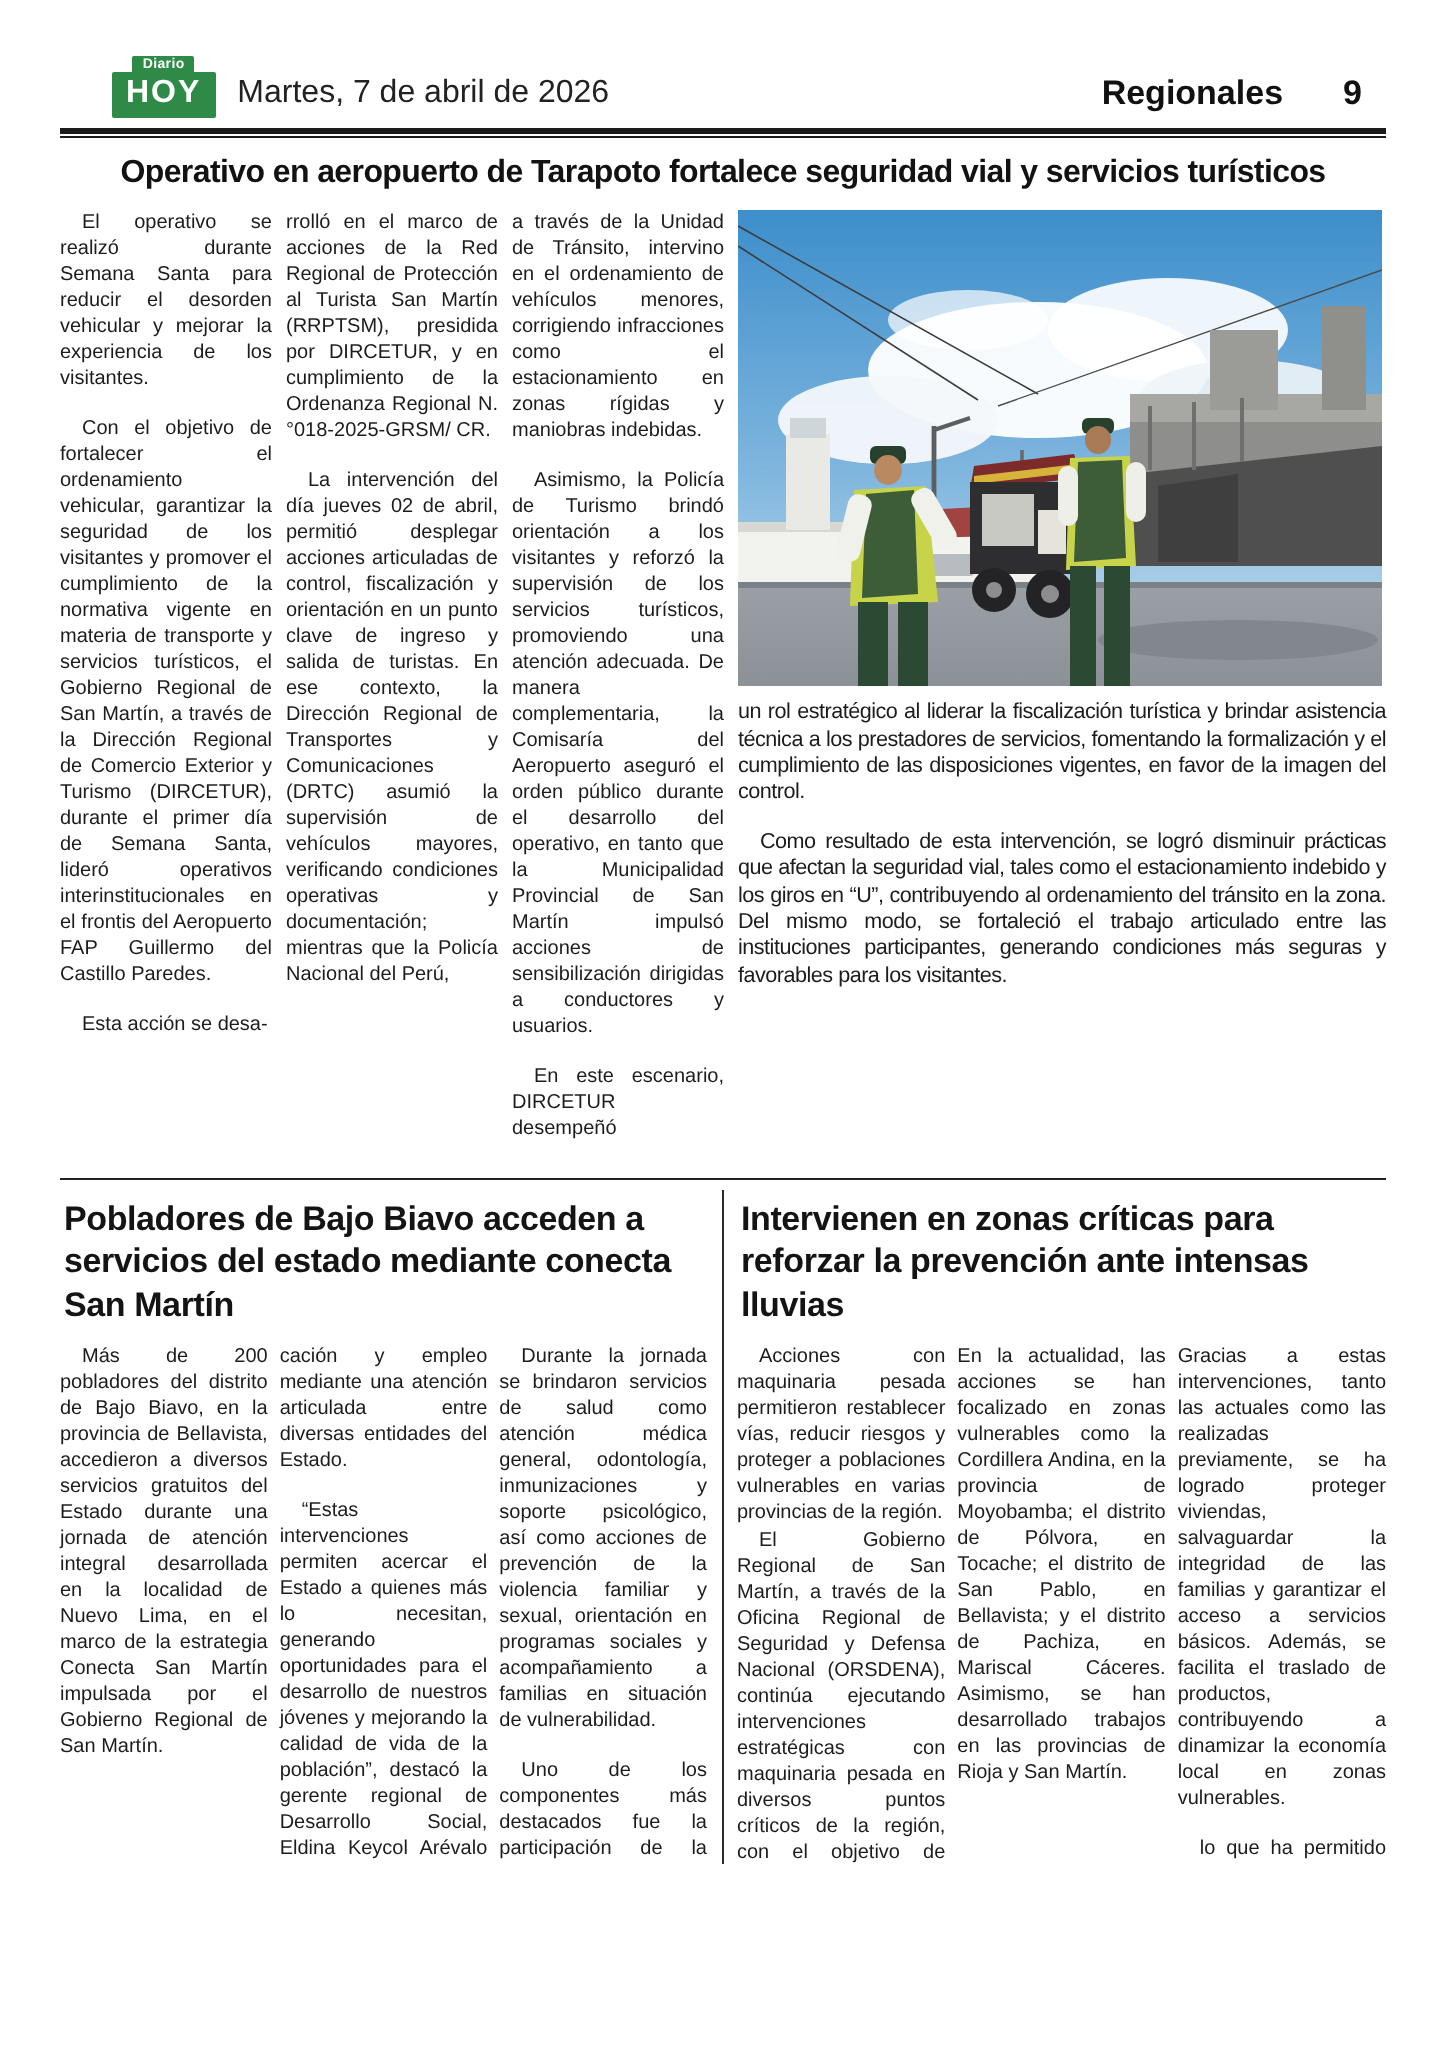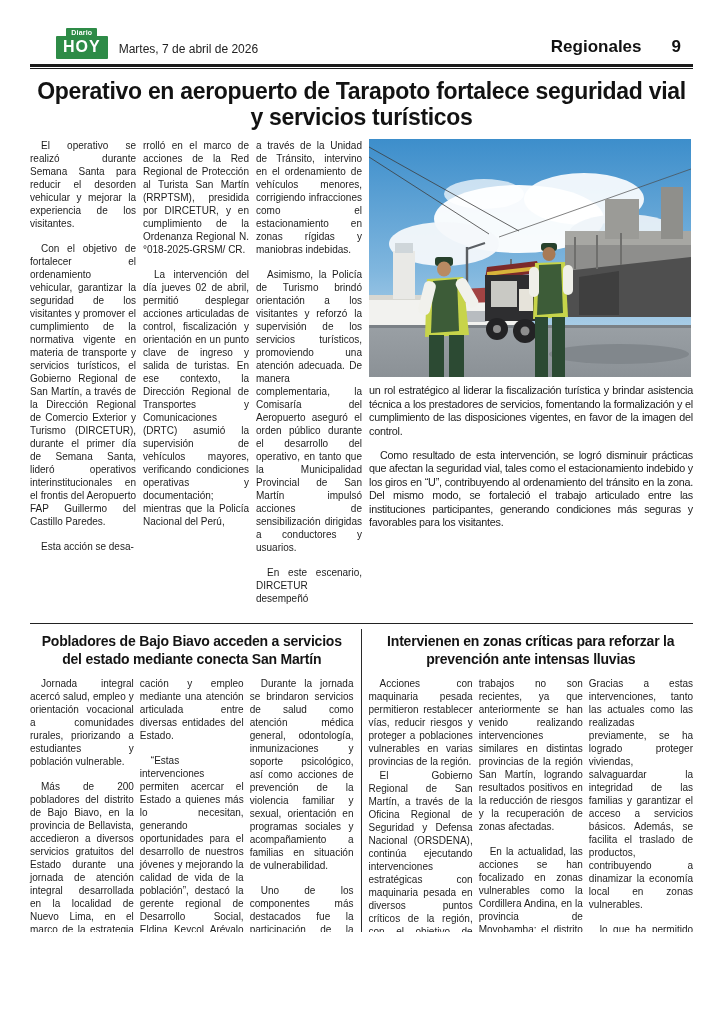--- a/index.html
+++ b/index.html
@@ -6,29 +6,29 @@
   html,body { background:#ffffff; }
   body { width:723px; height:1024px; font-family:"Liberation Sans", sans-serif; color:#1c1c1c; }
   .page { position:relative; width:723px; height:932px; overflow:hidden; background:#fff; padding:28px 30px 16px 30px; }
 
   
   .masthead { display:flex; justify-content:space-between; align-items:flex-end; padding:0 12px 0 26px; }
   .masthead-left { display:flex; align-items:flex-end; }
   .logo { display:inline-flex; flex-direction:column; align-items:center; }
   .logo-top { background:#2e8b47; color:#fff; font-size:7px; font-weight:bold; padding:1px 5px; border-radius:1px; margin-bottom:-1px; z-index:2; letter-spacing:.2px; }
   .logo-main { background:#2e8b47; color:#fff; font-size:16px; font-weight:bold; padding:2px 7px 3px; letter-spacing:1px; border-radius:1px; }
-  .date { font-size:12px; color:#222; margin-left:11px; padding-bottom:3px; }
+  .date { font-size:16px; color:#222; margin-left:11px; padding-bottom:3px; }
   .masthead-right { display:flex; align-items:flex-end; padding-bottom:2px;justify-content:space-between; }
   .section-name { font-size:17px; font-weight:bold; color:#111; }
   .page-number { font-size:17px; font-weight:bold; color:#111; margin-left:30px; }
 
   .double-rule { margin-top:5px; height:5px; border-top:3px solid #1b1b1b; border-bottom:1px solid #1b1b1b; }
 
   
-  h1.headline { font-size:23px; font-weight:bold; color:#121212; text-align:center; line-height:1.14; letter-spacing:-.3px; margin:9px 6px 9px; }
+  h1.headline { font-size:16px; font-weight:bold; color:#121212; text-align:center; line-height:1.14; letter-spacing:-.3px; margin:9px 6px 9px; }
 
   
   .para { font-size:10px; line-height:13px; text-align:justify; text-indent:11px; margin-bottom:12px; color:#1c1c1c; }
   .cont > .para:first-child { text-indent:0; }
   .tight > .para { margin-bottom:1px; }
 
   
   .top-article { display:flex; gap:7px; min-height:360px; }
   .ncol { flex:0 0 106px; width:106px; }
   .photo-block { flex:1; min-width:0; }
@@ -37,21 +37,21 @@
   .caption .para { font-size:10.8px; line-height:13.4px; letter-spacing:-.25px; margin-bottom:11px; }
 
   .hrule { border-top:1.5px solid #222; margin-top:6px; }
 
   
   .bottom { display:flex; margin-top:5px; }
   .b-art { padding-top:2px; }
   .b-art.left  { width:331px; padding-right:7px; }
   .b-art.right { width:332px; padding-left:7px; }
   .vrule { border-left:1.3px solid #2a2a2a; }
-  h2.subhead { font-size:14px; font-weight:bold; color:#141414; text-align:center; line-height:1.25; margin:2px 2px 9px; letter-spacing:-.2px; }
+  h2.subhead { font-size:17px; font-weight:bold; color:#141414; text-align:left; line-height:1.25; margin:2px 2px 9px; letter-spacing:-.2px; }
   .cols { display:flex; gap:6px; }
   .cols .ncol2 { flex:1; min-width:0; }
 </style>
 </head>
 <body>
 
 <div class="page">
 
   <div class="masthead">
     <div class="masthead-left">
@@ -182,21 +182,20 @@
   </div>
 
   <div class="hrule"></div>
 
   <div class="bottom">
 
     <article class="b-art left">
       <h2 class="subhead">Pobladores de Bajo Biavo acceden a servicios del estado mediante conecta San Martín</h2>
       <div class="cols">
         <div class="ncol2">
-            <p class="para">Jornada integral acercó salud, empleo y orientación vocacional a comunidades rurales, priorizando a estudiantes y población vulnerable.</p>
             <p class="para">Más de 200 pobladores del distrito de Bajo Biavo, en la provincia de Bellavista, accedieron a diversos servicios gratuitos del Estado durante una jornada de atención integral desarrollada en la localidad de Nuevo Lima, en el marco de la estrategia Conecta San Martín impulsada por el Gobierno Regional de San Martín.</p>
           </div>
         <div class="ncol2 cont">
             <p class="para">cación y empleo mediante una atención articulada entre diversas entidades del Estado.</p>
             <p class="para">“Estas intervenciones permiten acercar el Estado a quienes más lo necesitan, generando oportunidades para el desarrollo de nuestros jóvenes y mejorando la calidad de vida de la población”, destacó la gerente regional de Desarrollo Social, Eldina Keycol Arévalo Silva.</p>
             <p class="para">La actividad contó con la participación de diversas instituciones públicas y el gobierno local, fortaleciendo la presencia del Estado en el territorio y promoviendo el trabajo articulado para una atención más eficiente e inclusiva.</p>
           </div>
         <div class="ncol2">
             <p class="para">Durante la jornada se brindaron servicios de salud como atención médica general, odontología, inmunizaciones y soporte psicológico, así como acciones de prevención de la violencia familiar y sexual, orientación en programas sociales y acompañamiento a familias en situación de vulnerabilidad.</p>
             <p class="para">Uno de los componentes más destacados fue la participación de la Dirección Regional de Trabajo y Promoción del Empleo, que a través del Servicio de Orientación Vocacional e Información Ocupacional (SOVIO) brindó asesoría especializada a estudiantes de quinto de secundaria, quienes pudieron identificar sus habilidades e intereses para proyectar su futuro educativo y laboral.</p>
@@ -207,21 +206,20 @@
     <div class="vrule"></div>
 
     <article class="b-art right">
       <h2 class="subhead">Intervienen en zonas críticas para reforzar la prevención ante intensas lluvias</h2>
       <div class="cols">
         <div class="ncol2 tight">
             <p class="para">Acciones con maquinaria pesada permitieron restablecer vías, reducir riesgos y proteger a poblaciones vulnerables en varias provincias de la región.</p>
             <p class="para">El Gobierno Regional de San Martín, a través de la Oficina Regional de Seguridad y Defensa Nacional (ORSDENA), continúa ejecutando intervenciones estratégicas con maquinaria pesada en diversos puntos críticos de la región, con el objetivo de prevenir desastres y atender emergencias generadas por las intensas lluvias.</p>
           </div>
         <div class="ncol2 cont">
-            <p class="para">trabajos no son recientes, ya que anteriormente se han venido realizando intervenciones similares en distintas provincias de la región San Martín, logrando resultados positivos en la reducción de riesgos y la recuperación de zonas afectadas.</p>
             <p class="para">En la actualidad, las acciones se han focalizado en zonas vulnerables como la Cordillera Andina, en la provincia de Moyobamba; el distrito de Pólvora, en Tocache; el distrito de San Pablo, en Bellavista; y el distrito de Pachiza, en Mariscal Cáceres. Asimismo, se han desarrollado trabajos en las provincias de Rioja y San Martín.</p>
           </div>
         <div class="ncol2 cont">
             <p class="para">Gracias a estas intervenciones, tanto las actuales como las realizadas previamente, se ha logrado proteger viviendas, salvaguardar la integridad de las familias y garantizar el acceso a servicios básicos. Además, se facilita el traslado de productos, contribuyendo a dinamizar la economía local en zonas vulnerables.</p>
             <p class="para">lo que ha permitido restablecer la transitabilidad y reducir el riesgo de aislamiento de comunidades.</p>
           </div>
       </div>
     </article>
 
   </div>

